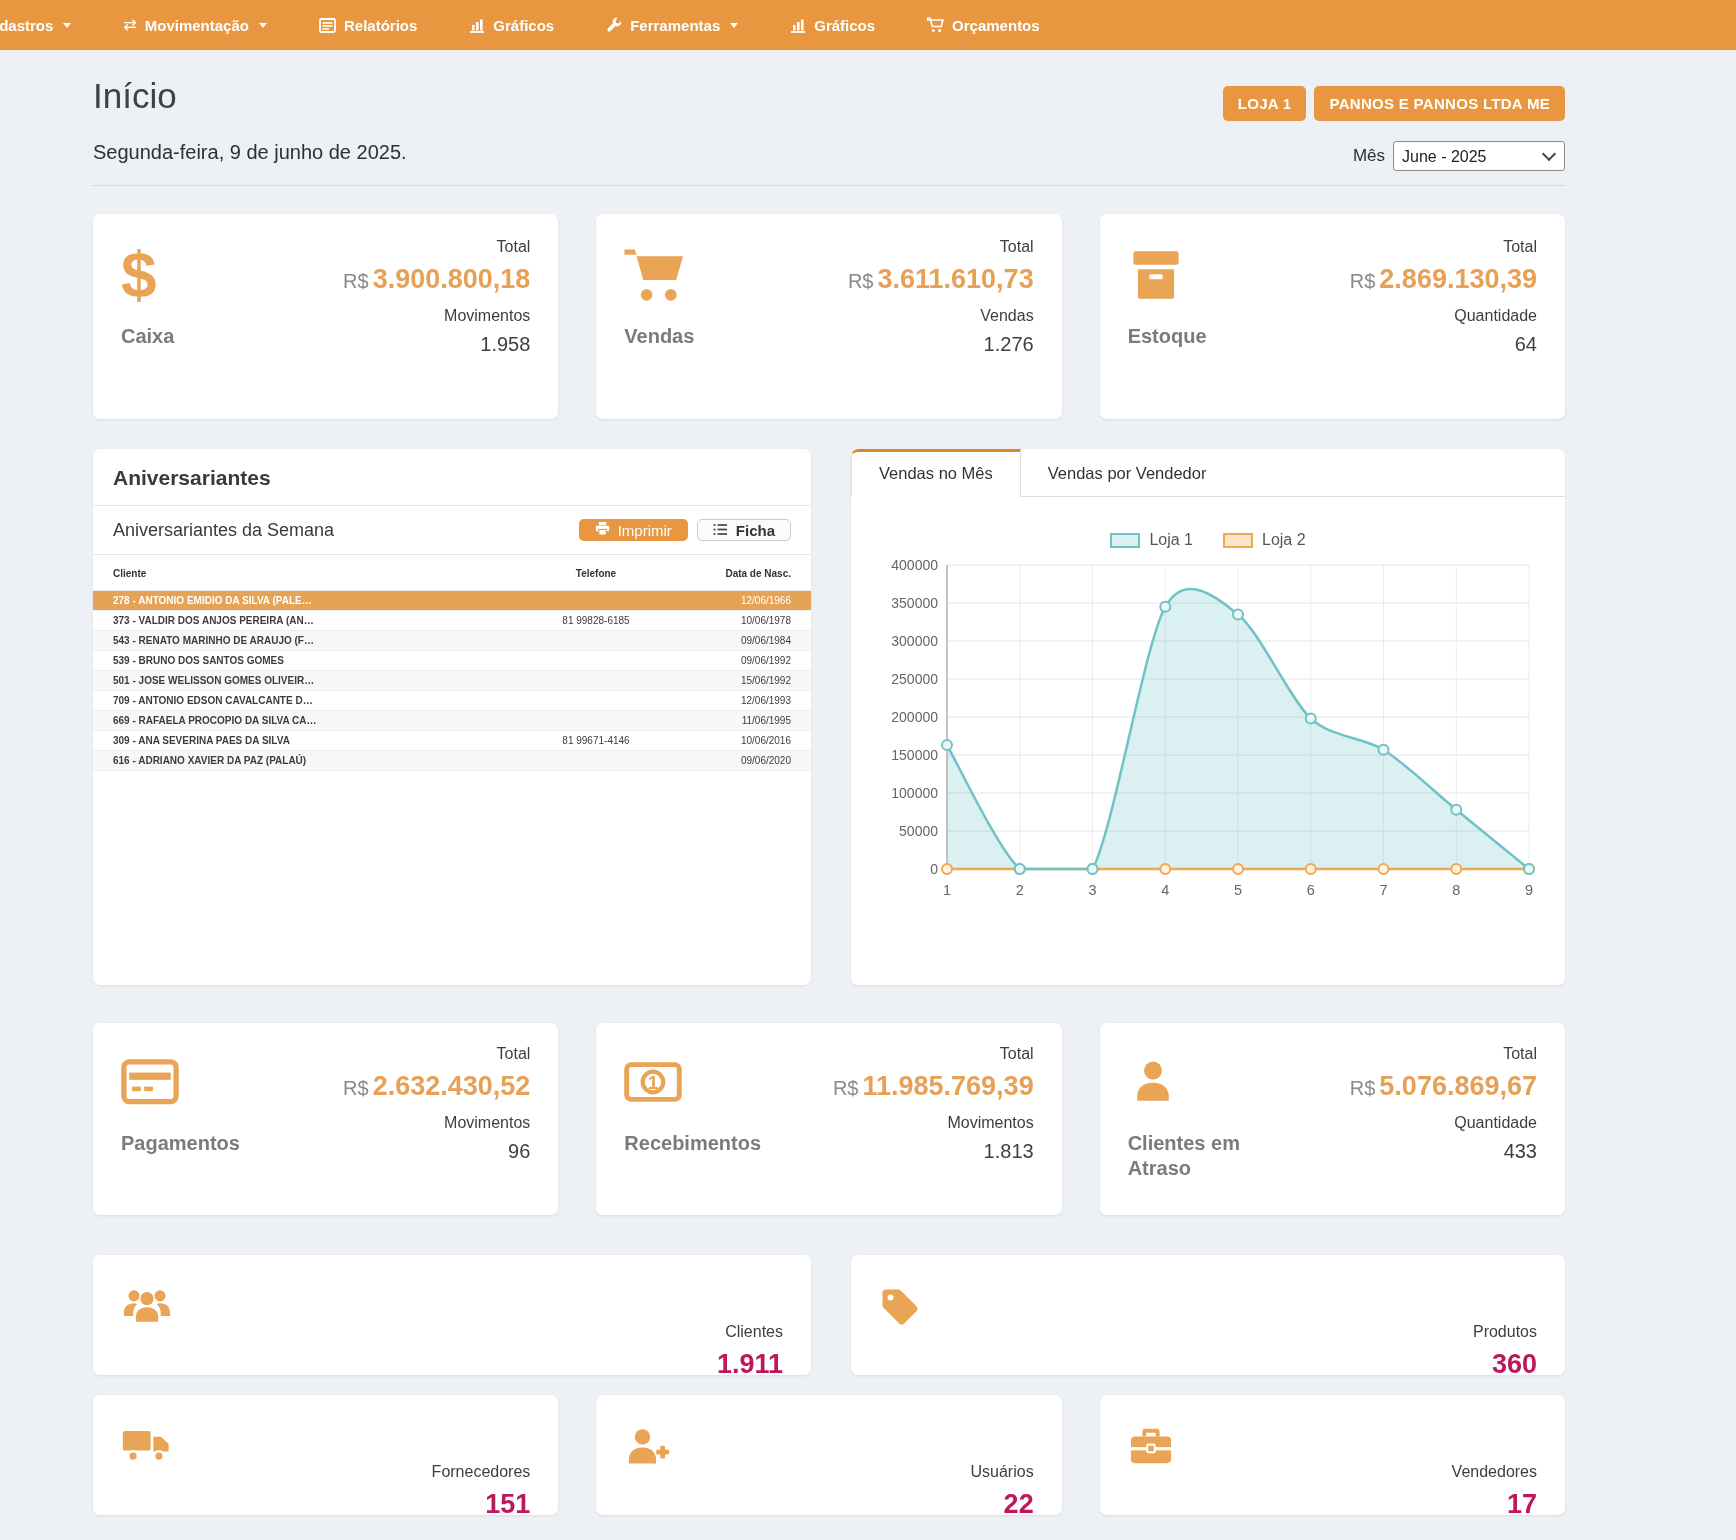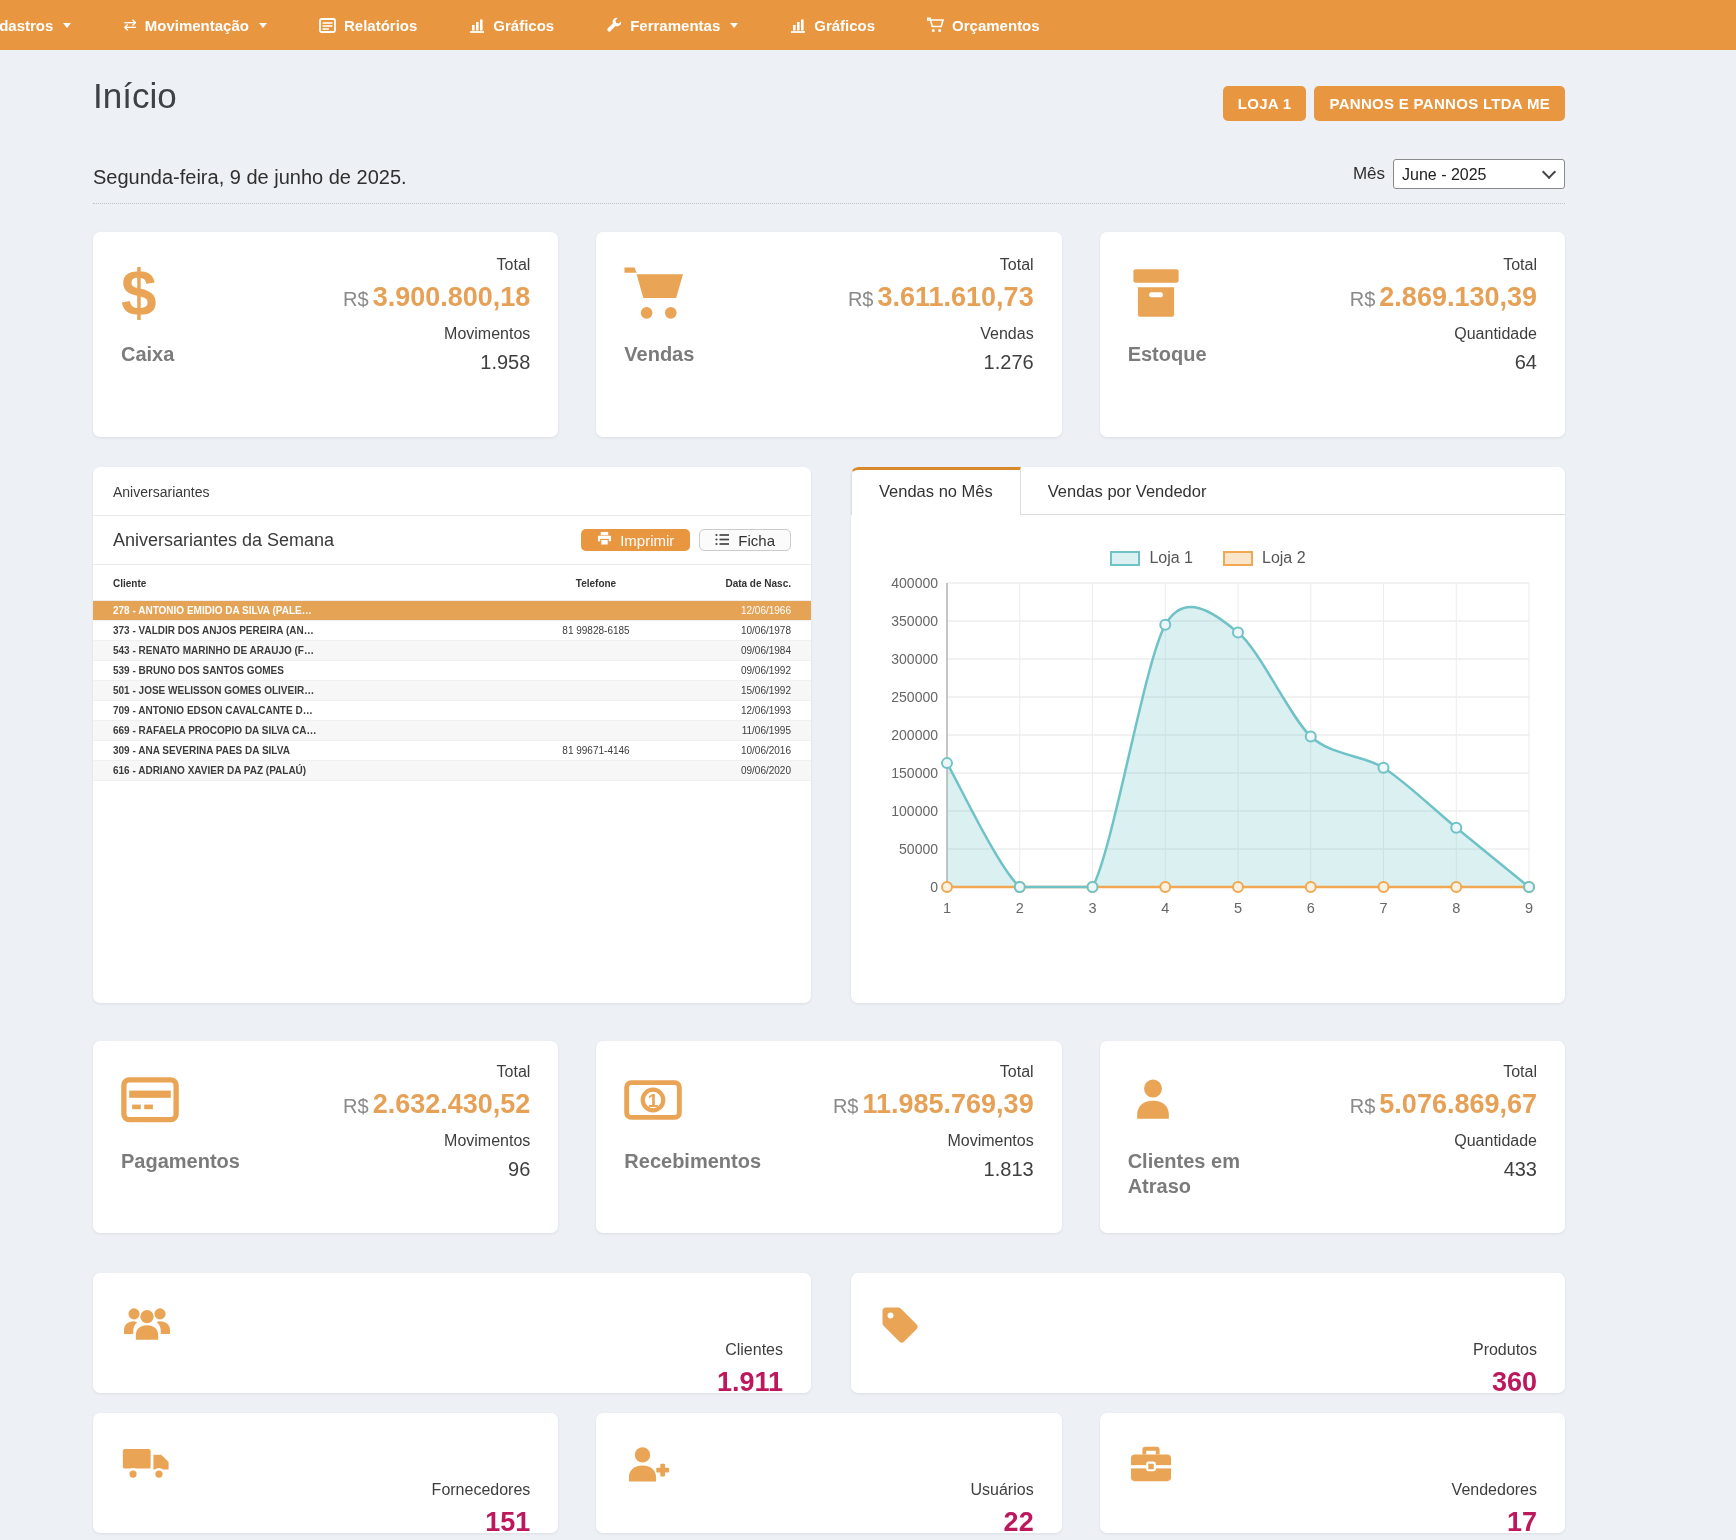--- a/index.html
+++ b/index.html
@@ -26,21 +26,21 @@
   
   .container { width:1472px; margin-left:93px; }
   .page-head { padding-top:26px; }
   .head-row1 { display:flex; justify-content:space-between; align-items:flex-start; }
   .page-title { font-size:35px; font-weight:400; color:#3d4247; margin:0; }
   .badges { display:flex; gap:8px; margin-top:10px; }
   .badge {
     background:#E8963F; color:#fff; font-weight:bold; font-size:15px;
     padding:9px 15px; border-radius:5px; letter-spacing:.3px;
   }
-  .head-row2 { display:flex; justify-content:space-between; align-items:flex-end; margin-top:38px; }
+  .head-row2 { display:flex; justify-content:space-between; align-items:flex-start; margin-top:20px; }
   .page-date { font-size:20px; color:#2f2f2f; }
   .month-picker { display:flex; align-items:center; gap:8px; font-size:17px; color:#2f2f2f; }
   .select-wrap { position:relative; }
   .select-wrap select {
     appearance:none; -webkit-appearance:none;
     width:172px; height:30px; font-size:16px; padding:2px 28px 2px 8px;
     border:1px solid #8a8a8a; border-radius:3px; background:#fff; color:#222;
     font-family:"Liberation Sans","DejaVu Sans",sans-serif;
   }
   .select-wrap::after {
@@ -68,27 +68,27 @@
   .money .cur { font-size:20px; font-weight:normal; color:#8a8a8a; margin-right:4px; }
   .count-value { font-size:20px; color:#404040; margin-top:8px; }
   
   .mini-card { display:flex; justify-content:space-between; padding:20px 28px; height:120px; }
   .mini-icon { color:#E9A455; margin-top:10px; }
   .mini-right { display:flex; flex-direction:column; align-items:flex-end;margin-top:48px; }
   .mini-label { font-size:16px; color:#3e3e3e; }
   .mini-value { font-size:27px; font-weight:bold; color:#be185d; margin-top:8px; }
   
   .panel { height:536px; overflow:hidden; }
-  .panel-header { padding:17px 20px 15px; font-size:14px; font-weight:normal; color:#3a3a3a; border-bottom:1px solid #e8e8e8; }
+  .panel-header { padding:17px 20px 15px; font-size:21px; font-weight:bold; color:#3a3a3a; border-bottom:1px solid #e8e8e8; }
   .toolbar { display:flex; justify-content:space-between; align-items:center; padding:13px 20px; border-bottom:1px solid #e8e8e8; }
   .toolbar-title { font-size:18px; color:#3a3a3a; }
   .toolbar-buttons { display:flex; gap:9px; }
   .btn { display:inline-flex; align-items:center; gap:8px; font-size:15px; border-radius:5px; padding:1px 15px; cursor:pointer; border:1px solid transparent; font-family:inherit; }
   .btn-orange { background:#E8963F; color:#fff; }
-  .btn-light { background:#fbfbfb; color:#333; border:1px solid #ccc; }
+  .btn-light { background:#fbfbfb; color:#333; border:1px solid #ccc;font-weight:bold; }
   table.bday { width:100%; border-collapse:collapse; font-size:10px; }
   table.bday th { text-align:left; padding:13px 20px 11px; font-weight:bold; color:#333; border-bottom:1px solid #eee; }
   table.bday th.col-tel { text-align:center; width:160px; }
   table.bday th.col-date { text-align:right; width:135px; }
   table.bday td { padding:4px 20px; color:#3c3c3c; border-bottom:1px solid #f0f0f0; }
   td.cell-name { font-weight:bold; }
   td.cell-tel { text-align:center; white-space:nowrap; }
   td.cell-date { text-align:right; white-space:nowrap; }
   tbody tr:nth-child(odd) { background:#f7f7f7; }
   tbody tr.hl { background:#E5A356; }

